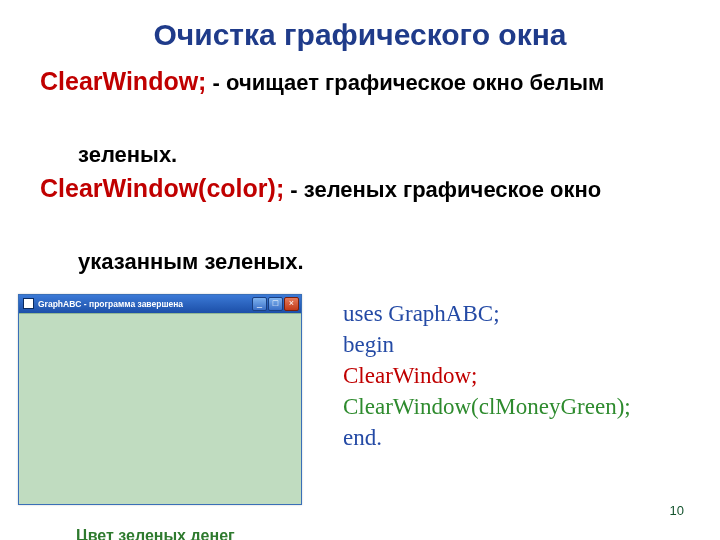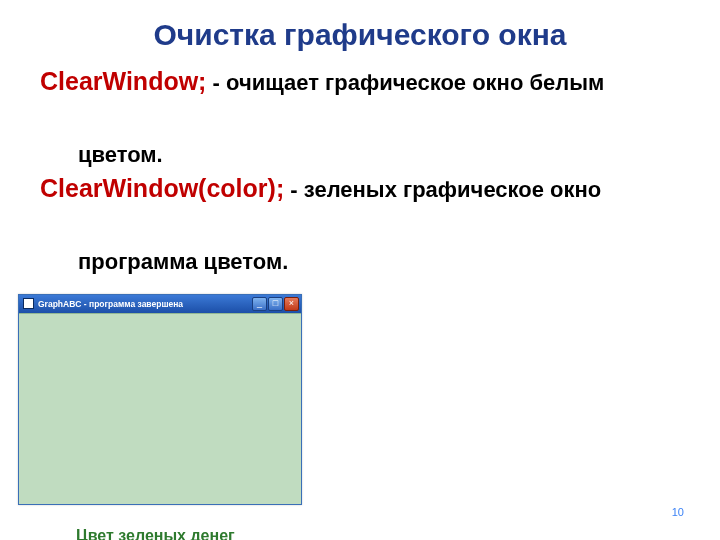--- a/index.html
+++ b/index.html
@@ -134,53 +134,60 @@
     margin-left: 58px;
     color: #2e7a2e;
     font-weight: bold;
     font-size: 16px;
     font-family: Arial, sans-serif;
   }
   .page-num {
     position: absolute;
     right: 36px;
     bottom: 22px;
-    font-size: 11px;
-    color: #3b82f6;
+    font-size: 13px;
+    color: #14532d;
     font-family: Arial, sans-serif;
   }
 </style>
 </head>
 <body>
 
 <div class="slide">
   <h1 class="title">Очистка графического окна</h1>
 
   <p class="para">
     <span class="cmd">ClearWindow;</span><span class="desc"> - очищает графическое окно белым</span>
-    <span class="desc indent">цветом.</span>
+    <span class="desc indent">зеленых.</span>
   </p>
   <p class="para">
     <span class="cmd">ClearWindow(color);</span><span class="desc"> - зеленых графическое окно</span>
-    <span class="desc indent">программа цветом.</span>
+    <span class="desc indent">указанным зеленых.</span>
   </p>
 
   <div class="content-row">
     <div class="window-col">
       <div class="fake-window">
         <div class="titlebar">
           <span class="tb-icon"></span>
           <span class="tb-title">GraphABC  - программа завершена</span>
           <span class="tb-buttons">
             <span class="tb-btn">_</span>
             <span class="tb-btn">□</span>
             <span class="tb-btn close">×</span>
           </span>
         </div>
         <div class="client"></div>
       </div>
       <div class="caption">Цвет зеленых денег</div>
     </div>
 
+    <div class="code-col">
+      <div class="code-blue">uses GraphABC;</div>
+      <div class="code-blue">begin</div>
+      <div class="code-red">ClearWindow;</div>
+      <div class="code-green">ClearWindow(clMoneyGreen);</div>
+      <div class="code-blue">end.</div>
+    </div>
   </div>
 
   <div class="page-num">10</div>
 </div>
 
 </body></html>

